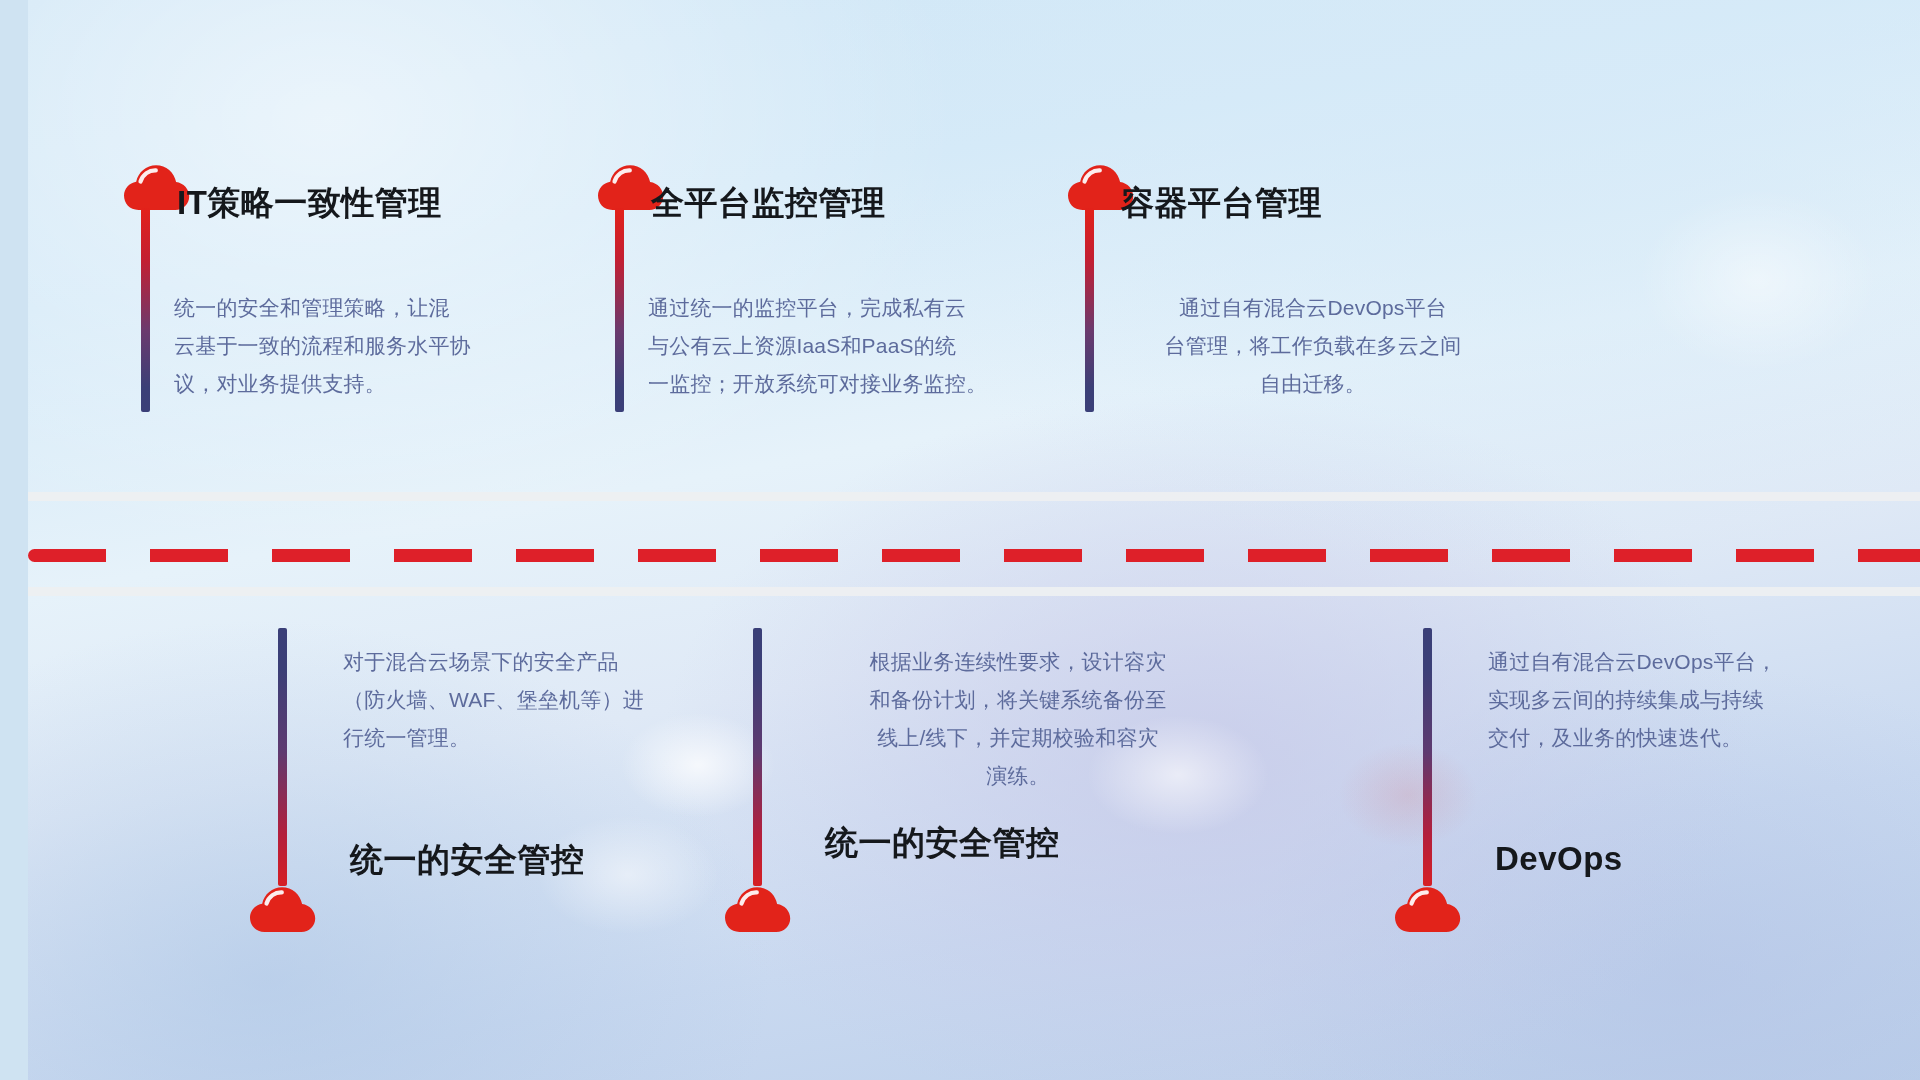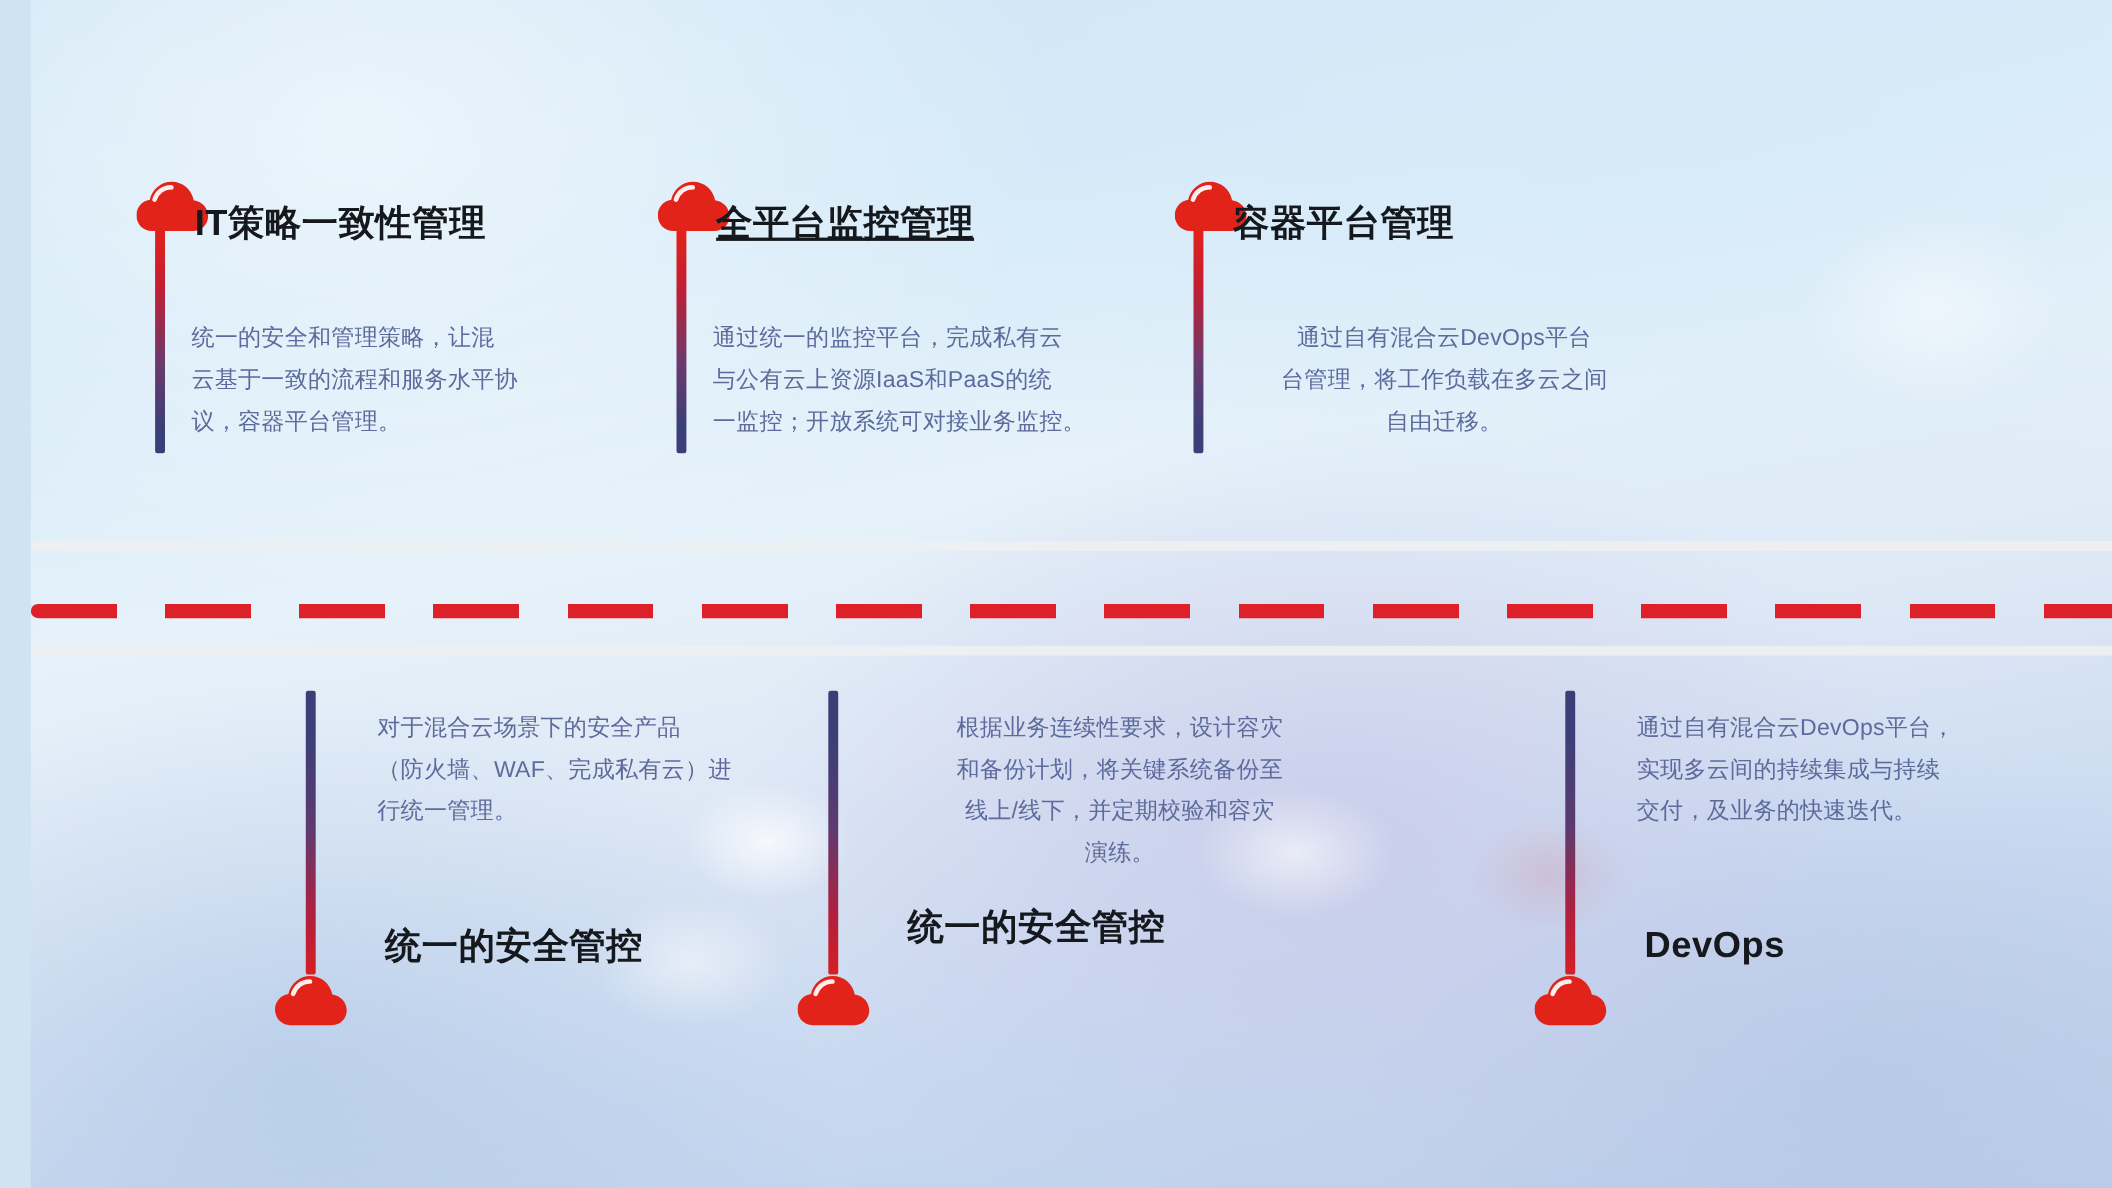--- a/index.html
+++ b/index.html
@@ -82,32 +82,32 @@
     <div class="cloud">
       <svg viewBox="0 0 66 48" xmlns="http://www.w3.org/2000/svg">
         <path d="M14.5 46 C5.6 46 0 39.4 0 31.6 C0 24.6 5.2 18.8 12.2 17.7 C14.1 8.2 22.3 1.2 32.1 1.2 C42.1 1.2 50.4 8.4 52.1 18.1 C59.6 19.1 65.2 25.2 65.2 32.6 C65.2 40.2 59.2 46 51.2 46 Z" fill="#e2231a"></path>
         <path d="M16.5 17.5 C18.8 10.5 25.0 6.0 31.8 6.3" stroke="#ffffff" stroke-width="4.2" stroke-linecap="round" fill="none" opacity=".92"></path>
       </svg>
     </div>
     <div class="bar down" style="position:absolute;left:17px;top:44px;height:204px;"></div>
     <div class="title" style="position:absolute;left:53px;top:22px;">IT策略一致性管理</div>
     <div class="body" style="position:absolute;left:50px;top:125px;width:380px;">统一的安全和管理策略，让混
 云基于一致的流程和服务水平协
-议，容器平台管理。</div>
+议，对业务提供支持。</div>
   </div>
 
   <div class="col" style="left:570px;top:164px;">
     <div class="cloud">
       <svg viewBox="0 0 66 48" xmlns="http://www.w3.org/2000/svg">
         <path d="M14.5 46 C5.6 46 0 39.4 0 31.6 C0 24.6 5.2 18.8 12.2 17.7 C14.1 8.2 22.3 1.2 32.1 1.2 C42.1 1.2 50.4 8.4 52.1 18.1 C59.6 19.1 65.2 25.2 65.2 32.6 C65.2 40.2 59.2 46 51.2 46 Z" fill="#e2231a"></path>
         <path d="M16.5 17.5 C18.8 10.5 25.0 6.0 31.8 6.3" stroke="#ffffff" stroke-width="4.2" stroke-linecap="round" fill="none" opacity=".92"></path>
       </svg>
     </div>
     <div class="bar down" style="position:absolute;left:17px;top:44px;height:204px;"></div>
-    <div class="title" style="position:absolute;left:53px;top:22px;text-decoration:underline;">全平台监控管理</div>
+    <div class="title" style="position:absolute;left:53px;top:22px;">全平台监控管理</div>
     <div class="body" style="position:absolute;left:50px;top:125px;width:390px;">通过统一的监控平台，完成私有云
 与公有云上资源IaaS和PaaS的统
 一监控；开放系统可对接业务监控。</div>
   </div>
 
   <div class="col" style="left:1040px;top:164px;text-align:center;">
     <div class="cloud">
       <svg viewBox="0 0 66 48" xmlns="http://www.w3.org/2000/svg">
         <path d="M14.5 46 C5.6 46 0 39.4 0 31.6 C0 24.6 5.2 18.8 12.2 17.7 C14.1 8.2 22.3 1.2 32.1 1.2 C42.1 1.2 50.4 8.4 52.1 18.1 C59.6 19.1 65.2 25.2 65.2 32.6 C65.2 40.2 59.2 46 51.2 46 Z" fill="#e2231a"></path>
         <path d="M16.5 17.5 C18.8 10.5 25.0 6.0 31.8 6.3" stroke="#ffffff" stroke-width="4.2" stroke-linecap="round" fill="none" opacity=".92"></path>
@@ -120,21 +120,21 @@
 自由迁移。</div>
   </div>
 
   <div class="rule top"></div>
   <div class="dashed"></div>
   <div class="rule bottom"></div>
 
   <div class="col" style="left:250px;top:628px;">
     <div class="bar up" style="position:absolute;left:0px;top:0px;height:258px;"></div>
     <div class="body" style="position:absolute;left:65px;top:15px;width:400px;">对于混合云场景下的安全产品
-（防火墙、WAF、完成私有云）进
+（防火墙、WAF、堡垒机等）进
 行统一管理。</div>
     <div class="title" style="position:absolute;left:72px;top:215px;">统一的安全管控</div>
     <div class="cloud" style="position:absolute;left:-28px;top:258px;">
       <svg viewBox="0 0 66 48" xmlns="http://www.w3.org/2000/svg">
         <path d="M14.5 46 C5.6 46 0 39.4 0 31.6 C0 24.6 5.2 18.8 12.2 17.7 C14.1 8.2 22.3 1.2 32.1 1.2 C42.1 1.2 50.4 8.4 52.1 18.1 C59.6 19.1 65.2 25.2 65.2 32.6 C65.2 40.2 59.2 46 51.2 46 Z" fill="#e2231a"></path>
         <path d="M16.5 17.5 C18.8 10.5 25.0 6.0 31.8 6.3" stroke="#ffffff" stroke-width="4.2" stroke-linecap="round" fill="none" opacity=".92"></path>
       </svg>
     </div>
   </div>
 

